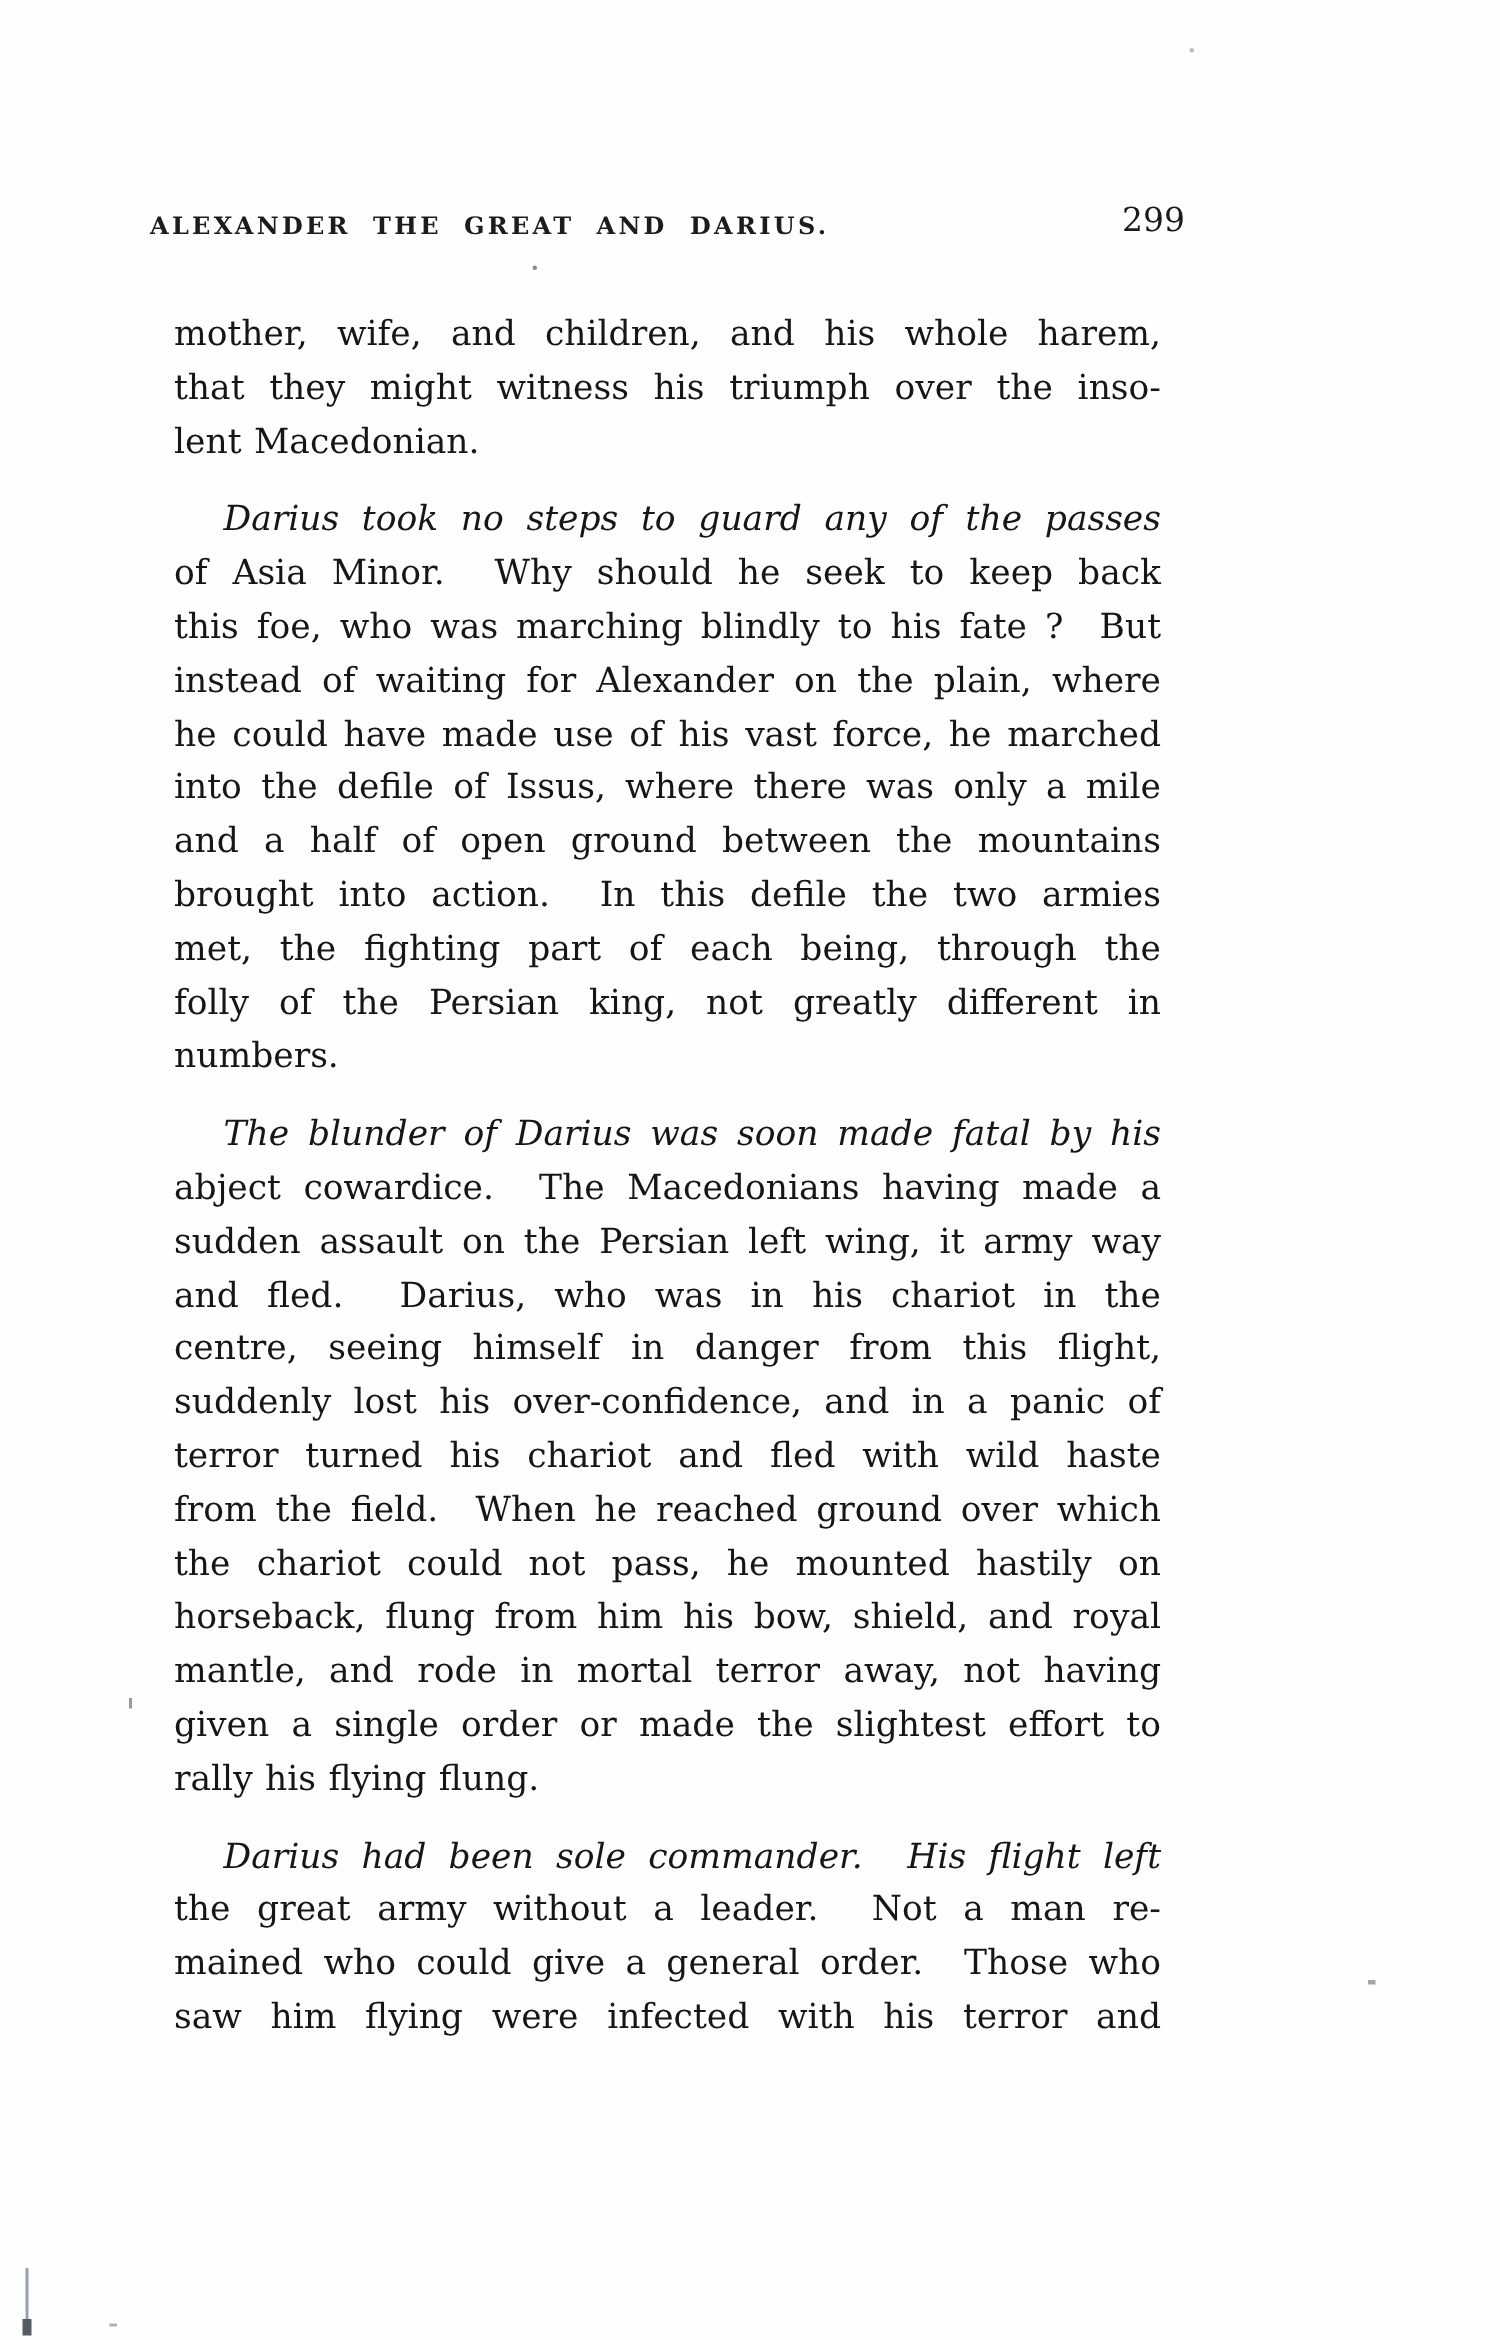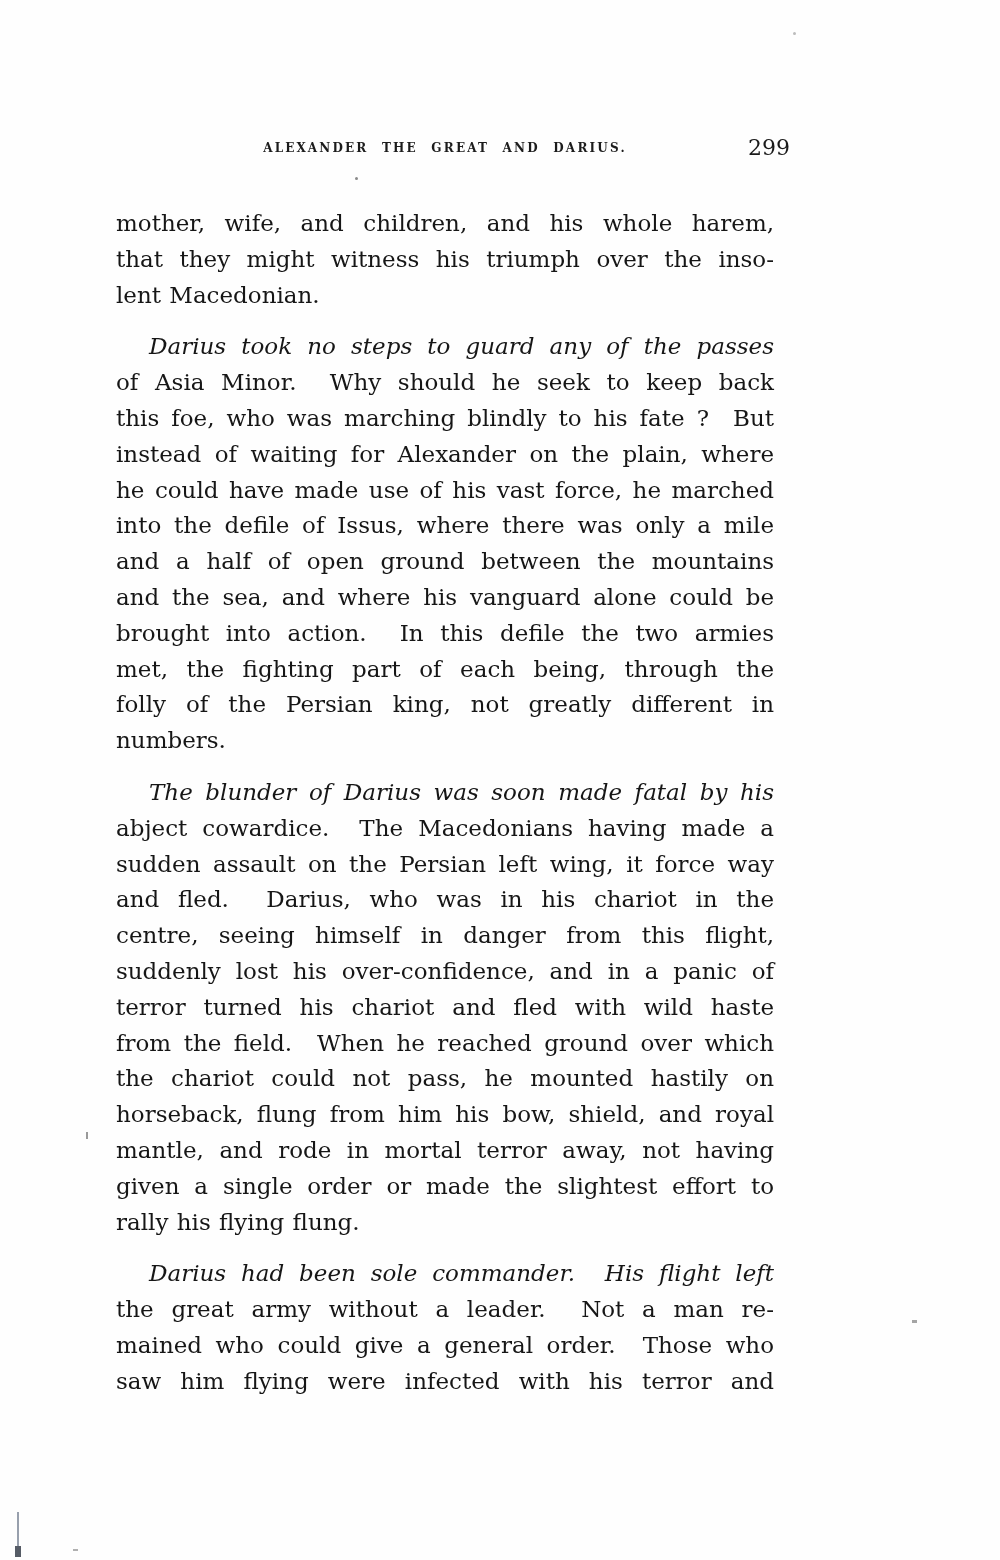--- a/index.html
+++ b/index.html
@@ -20,23 +20,23 @@
     background: #fefefe;
   }
   .header {
     position: absolute;
     top: 141px;
     left: 100px;
     width: 690px;
     height: 30px;
   }
   .running-title {
-    text-align: center;
+    text-align: left;
     font-weight: bold;
-    font-size: 12px;
+    font-size: 16px;
     letter-spacing: 2.2px;
     word-spacing: 7px;
     color: #1c1c1c;
   }
   .page-number {
     position: absolute;
     right: 0;
     top: -6px;
     font-size: 22px;
     color: #1a1a1a;
@@ -95,30 +95,29 @@
         <div class="line last">lent Macedonian.</div>
       </div>
       <div class="paragraph">
         <div class="line indent">Darius took no steps to guard any of the passes</div>
         <div class="line">of Asia Minor.&nbsp; Why should he seek to keep back</div>
         <div class="line">this foe, who was marching blindly to his fate&nbsp;?&nbsp; But</div>
         <div class="line">instead of waiting for Alexander on the plain, where</div>
         <div class="line">he could have made use of his vast force, he marched</div>
         <div class="line">into the defile of Issus, where there was only a mile</div>
         <div class="line">and a half of open ground between the mountains</div>
-        <div class="line">and the sea, and where his vanguard alone could be</div>
         <div class="line">brought into action.&nbsp; In this defile the two armies</div>
         <div class="line">met, the fighting part of each being, through the</div>
         <div class="line">folly of the Persian king, not greatly different in</div>
         <div class="line last">numbers.</div>
       </div>
       <div class="paragraph">
         <div class="line indent">The blunder of Darius was soon made fatal by his</div>
         <div class="line">abject cowardice.&nbsp; The Macedonians having made a</div>
-        <div class="line">sudden assault on the Persian left wing, it force way</div>
+        <div class="line">sudden assault on the Persian left wing, it army way</div>
         <div class="line">and fled.&nbsp; Darius, who was in his chariot in the</div>
         <div class="line">centre, seeing himself in danger from this flight,</div>
         <div class="line">suddenly lost his over-confidence, and in a panic of</div>
         <div class="line">terror turned his chariot and fled with wild haste</div>
         <div class="line">from the field.&nbsp; When he reached ground over which</div>
         <div class="line">the chariot could not pass, he mounted hastily on</div>
         <div class="line">horseback, flung from him his bow, shield, and royal</div>
         <div class="line">mantle, and rode in mortal terror away, not having</div>
         <div class="line">given a single order or made the slightest effort to</div>
         <div class="line last">rally his flying flung.</div>

